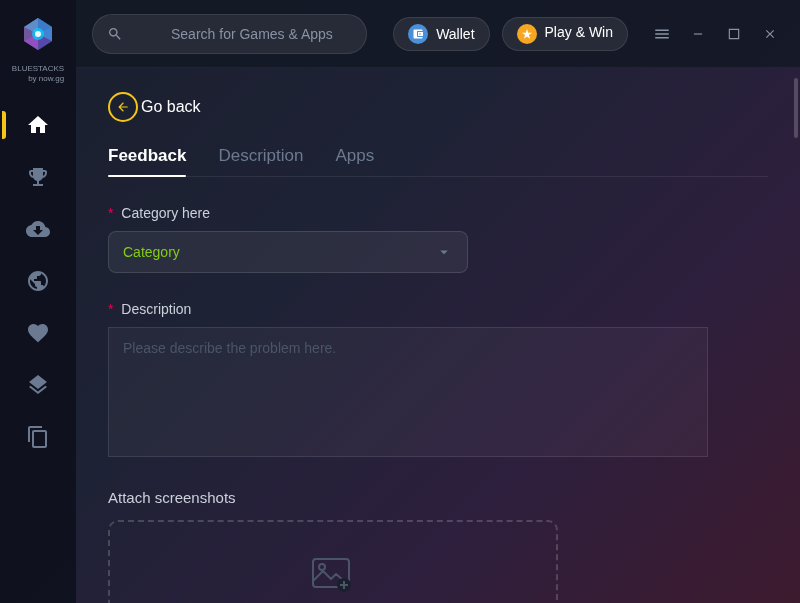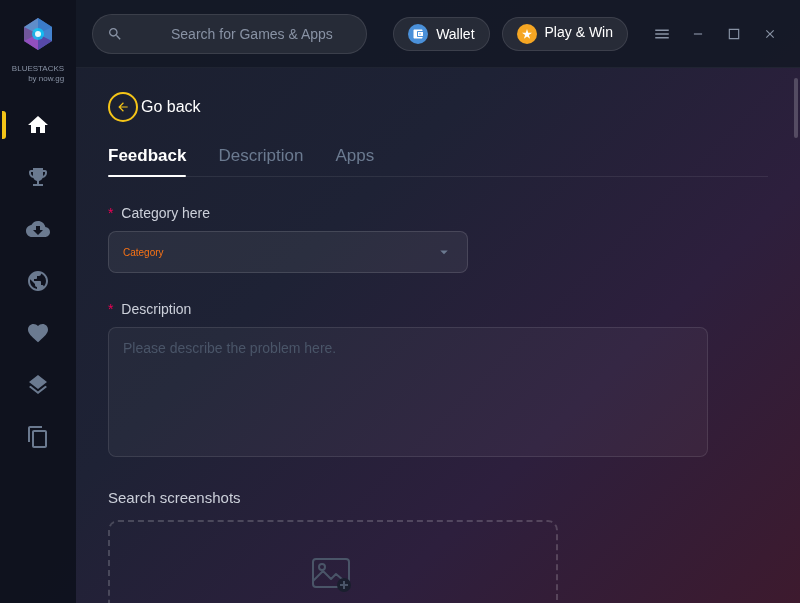--- a/index.html
+++ b/index.html
@@ -324,37 +324,37 @@
       width: 360px;
       height: 42px;
       background: rgba(255,255,255,0.06);
       border: 1px solid rgba(255,255,255,0.12);
       border-radius: 8px;
       display: flex;
       align-items: center;
       justify-content: space-between;
       padding: 0 14px;
       cursor: pointer;
-      color: #f97316;
-      font-size: 10px;
+      color: #84cc16;
+      font-size: 14px;
     }
 
     .category-dropdown svg {
       width: 18px;
       height: 18px;
       color: #6b7a90;
     }
 
     
     .description-textarea {
       width: 600px;
       height: 130px;
       background: rgba(255,255,255,0.04);
       border: 1px solid rgba(255,255,255,0.1);
-      border-radius: 8px;
+      border-radius: 0;
       padding: 12px 14px;
       color: #6b7a90;
       font-size: 14px;
       resize: none;
       outline: none;
       font-family: inherit;
     }
 
     .description-textarea::placeholder { color: #4a5568; }
 
@@ -541,21 +541,21 @@
 
   <div class="form-section">
     <div class="field-label">
       <span class="required">*</span>
       <span>Description</span>
     </div>
     <textarea class="description-textarea" placeholder="Please describe the problem here." style=""></textarea>
   </div>
 
   <div class="form-section">
-    <div class="attach-label">Search screenshots</div>
+    <div class="attach-label">Attach screenshots</div>
     <div class="attach-area">
       <div class="attach-icon">
         <svg width="44" height="36" viewBox="0 0 44 36" fill="none">
 
           <rect x="2" y="2" width="36" height="28" rx="3" stroke="#4a5568" stroke-width="2" fill="none"></rect>
           <circle cx="11" cy="10" r="3" stroke="#4a5568" stroke-width="2" fill="none"></circle>
           <path d="M2 24l10-10 8 8 5-5 13 11" stroke="#4a5568" stroke-width="2" fill="none" stroke-linejoin="round"></path>
 
           <circle cx="33" cy="28" r="7" fill="#1a1f2e"></circle>
           <line x1="33" y1="24" x2="33" y2="32" stroke="#4a5568" stroke-width="2"></line>

